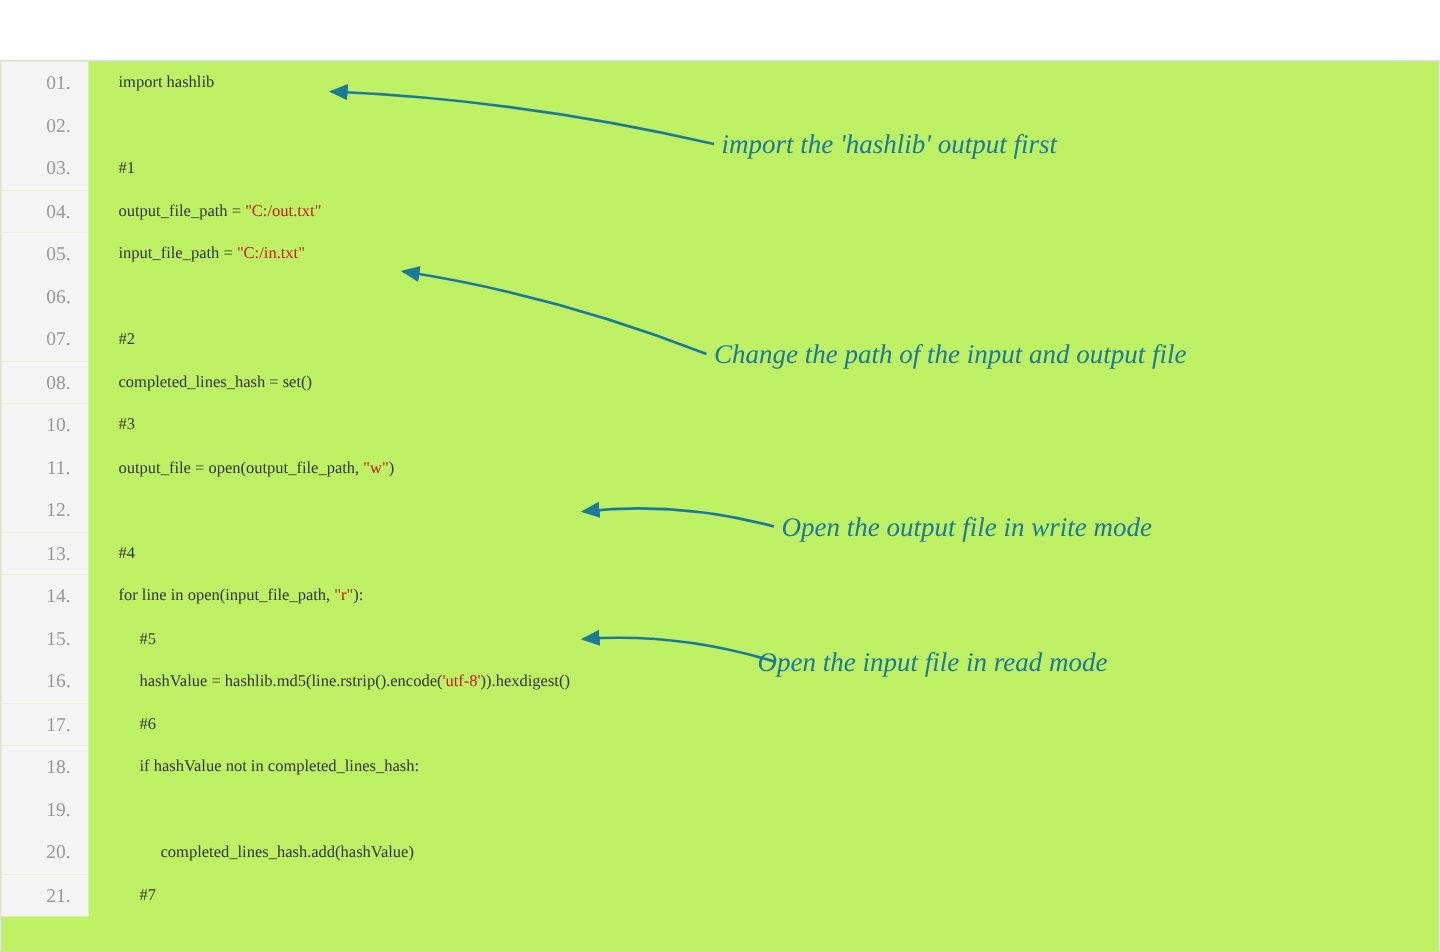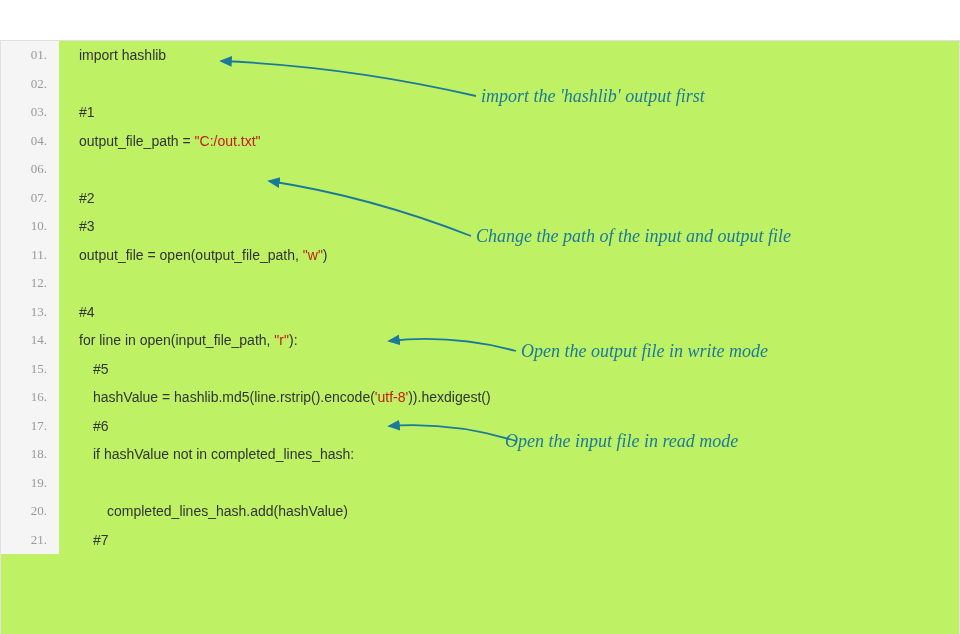--- a/index.html
+++ b/index.html
@@ -31,23 +31,23 @@
     font-size: 13px;
     font-family: Georgia, serif;
     height: 100%;
     display: flex;
     align-items: center;
     justify-content: flex-end;
     flex-shrink: 0;
   }
   .code {
     padding-left: 20px;
-    font-size: 14px;
+    font-size: 11px;
     color: #333;
-    font-family: Liberation Sans, sans-serif;
+    font-family: Liberation Serif, serif;
     white-space: pre;
   }
   .code .str { color: #c41a16; }
   .code .ind { display: inline-block; }
   .annotations {
     position: absolute;
     top: 0;
     left: 0;
     width: 100%;
     height: 100%;
@@ -82,26 +82,34 @@
       </div>
       <div class="line">
         <div class="gutter">03.</div>
         <div class="code"><span>#1</span></div>
       </div>
       <div class="line">
         <div class="gutter">04.</div>
         <div class="code"><span>output_file_path = </span><span class="str">"C:/out.txt"</span></div>
       </div>
       <div class="line">
+        <div class="gutter">05.</div>
+        <div class="code"><span>input_file_path = </span><span class="str">"C:/in.txt"</span></div>
+      </div>
+      <div class="line">
         <div class="gutter">06.</div>
         <div class="code"></div>
       </div>
       <div class="line">
         <div class="gutter">07.</div>
         <div class="code"><span>#2</span></div>
+      </div>
+      <div class="line">
+        <div class="gutter">08.</div>
+        <div class="code"><span>completed_lines_hash = set()</span></div>
       </div>
       <div class="line">
         <div class="gutter">10.</div>
         <div class="code"><span>#3</span></div>
       </div>
       <div class="line">
         <div class="gutter">11.</div>
         <div class="code"><span>output_file = open(output_file_path, </span><span class="str">"w"</span><span>)</span></div>
       </div>
       <div class="line">

